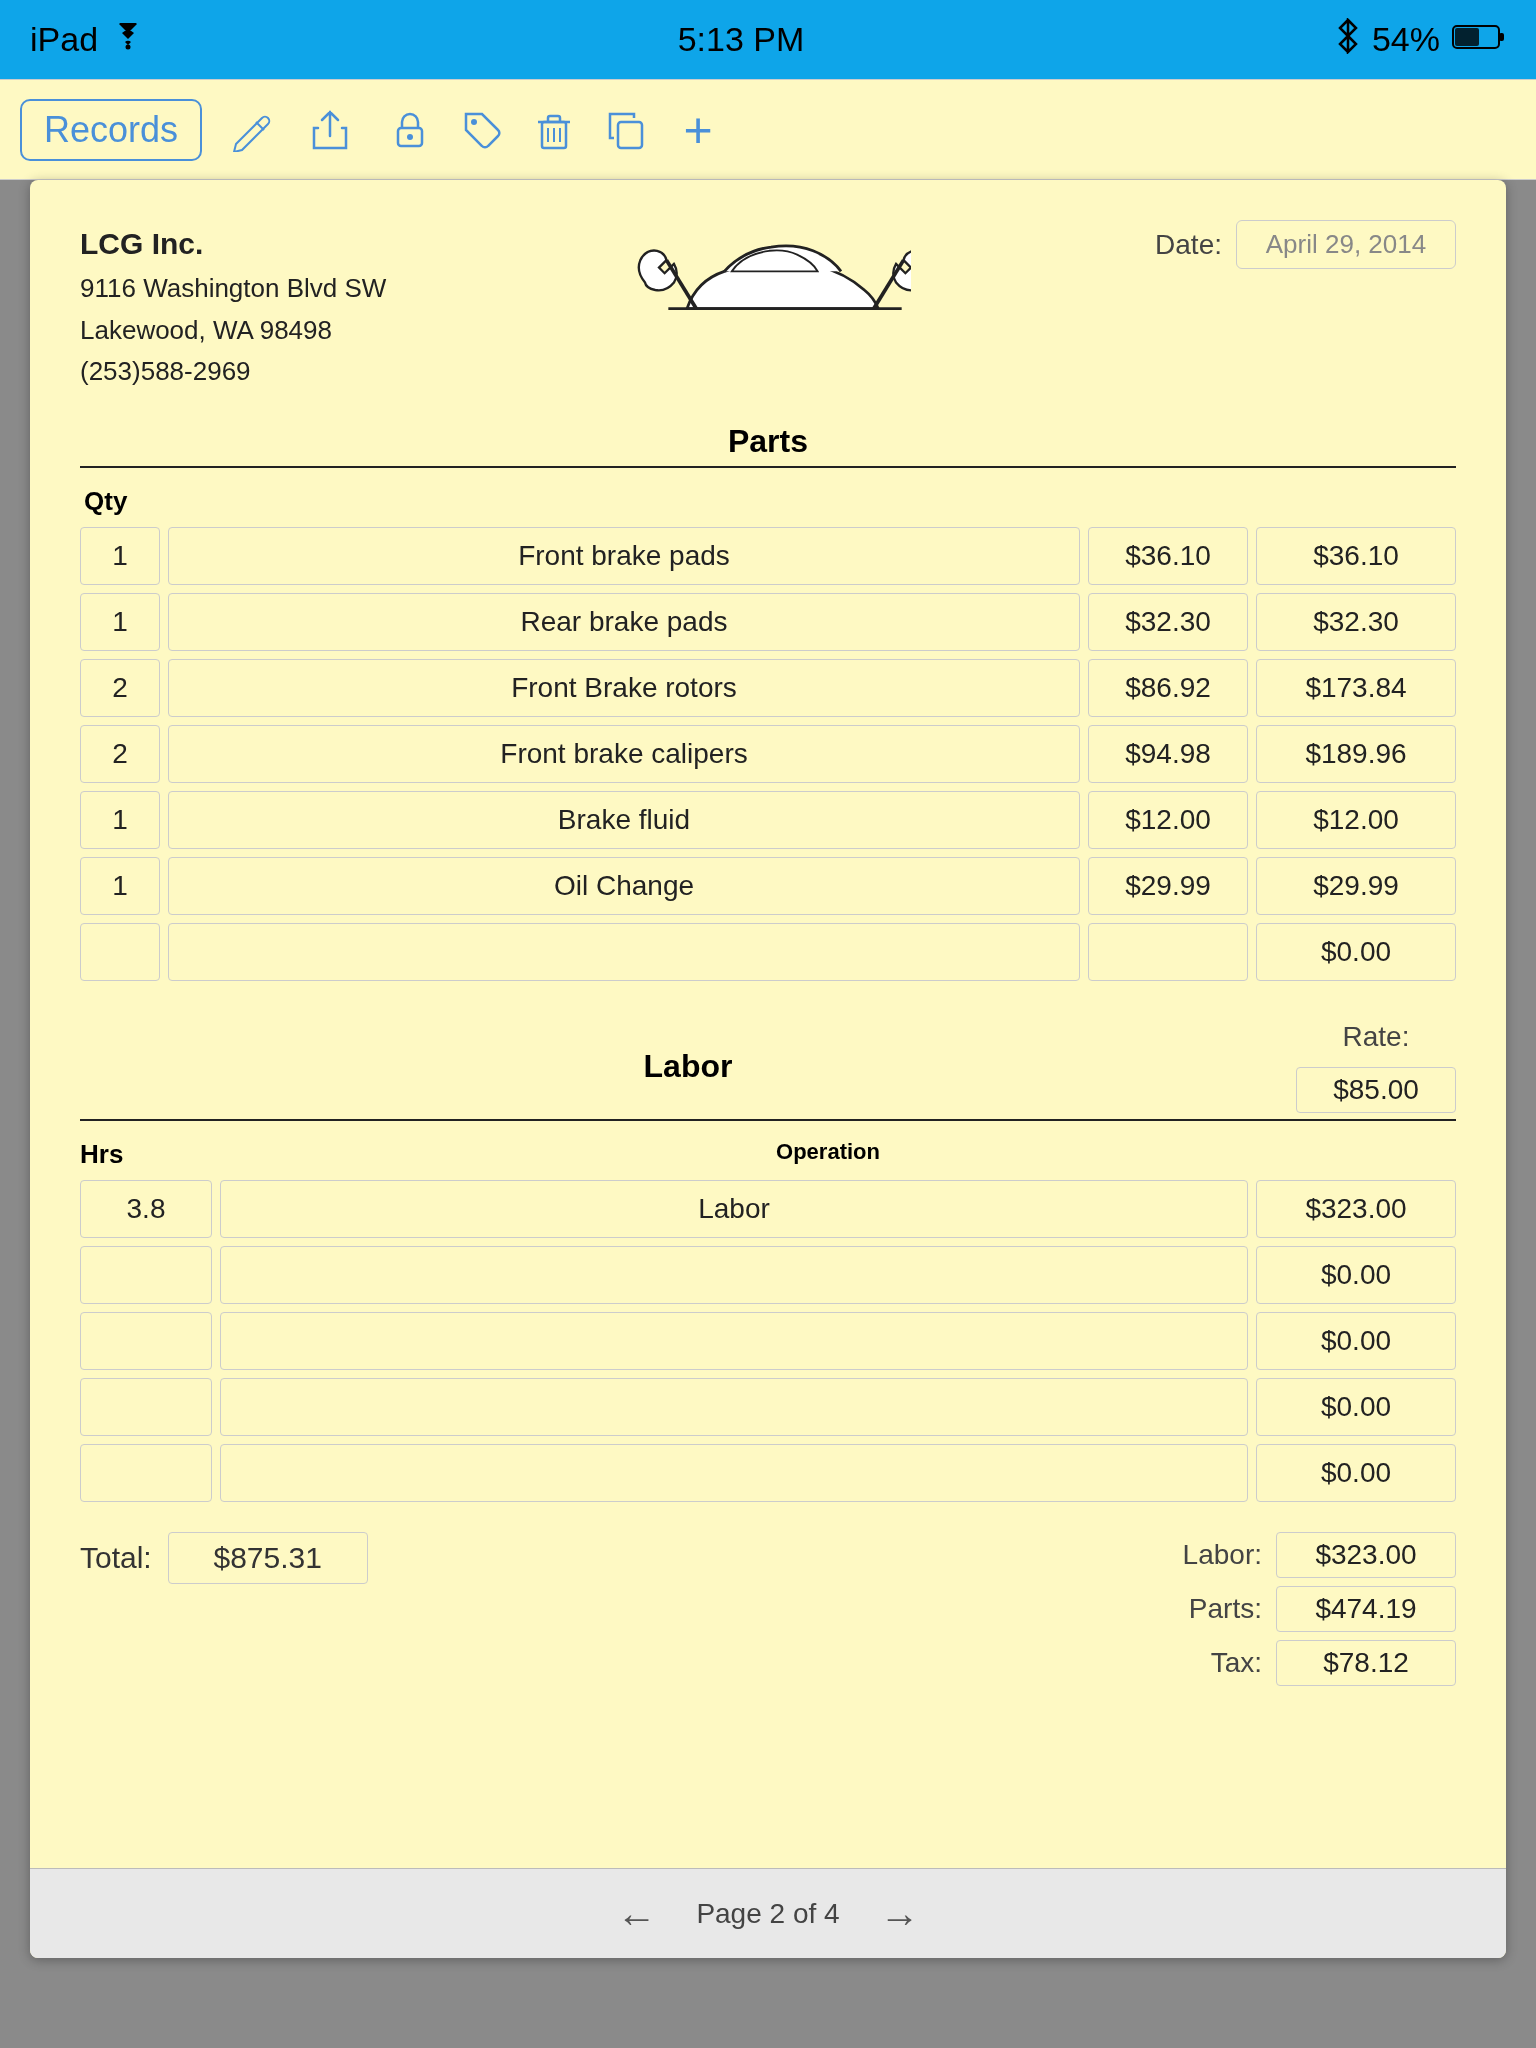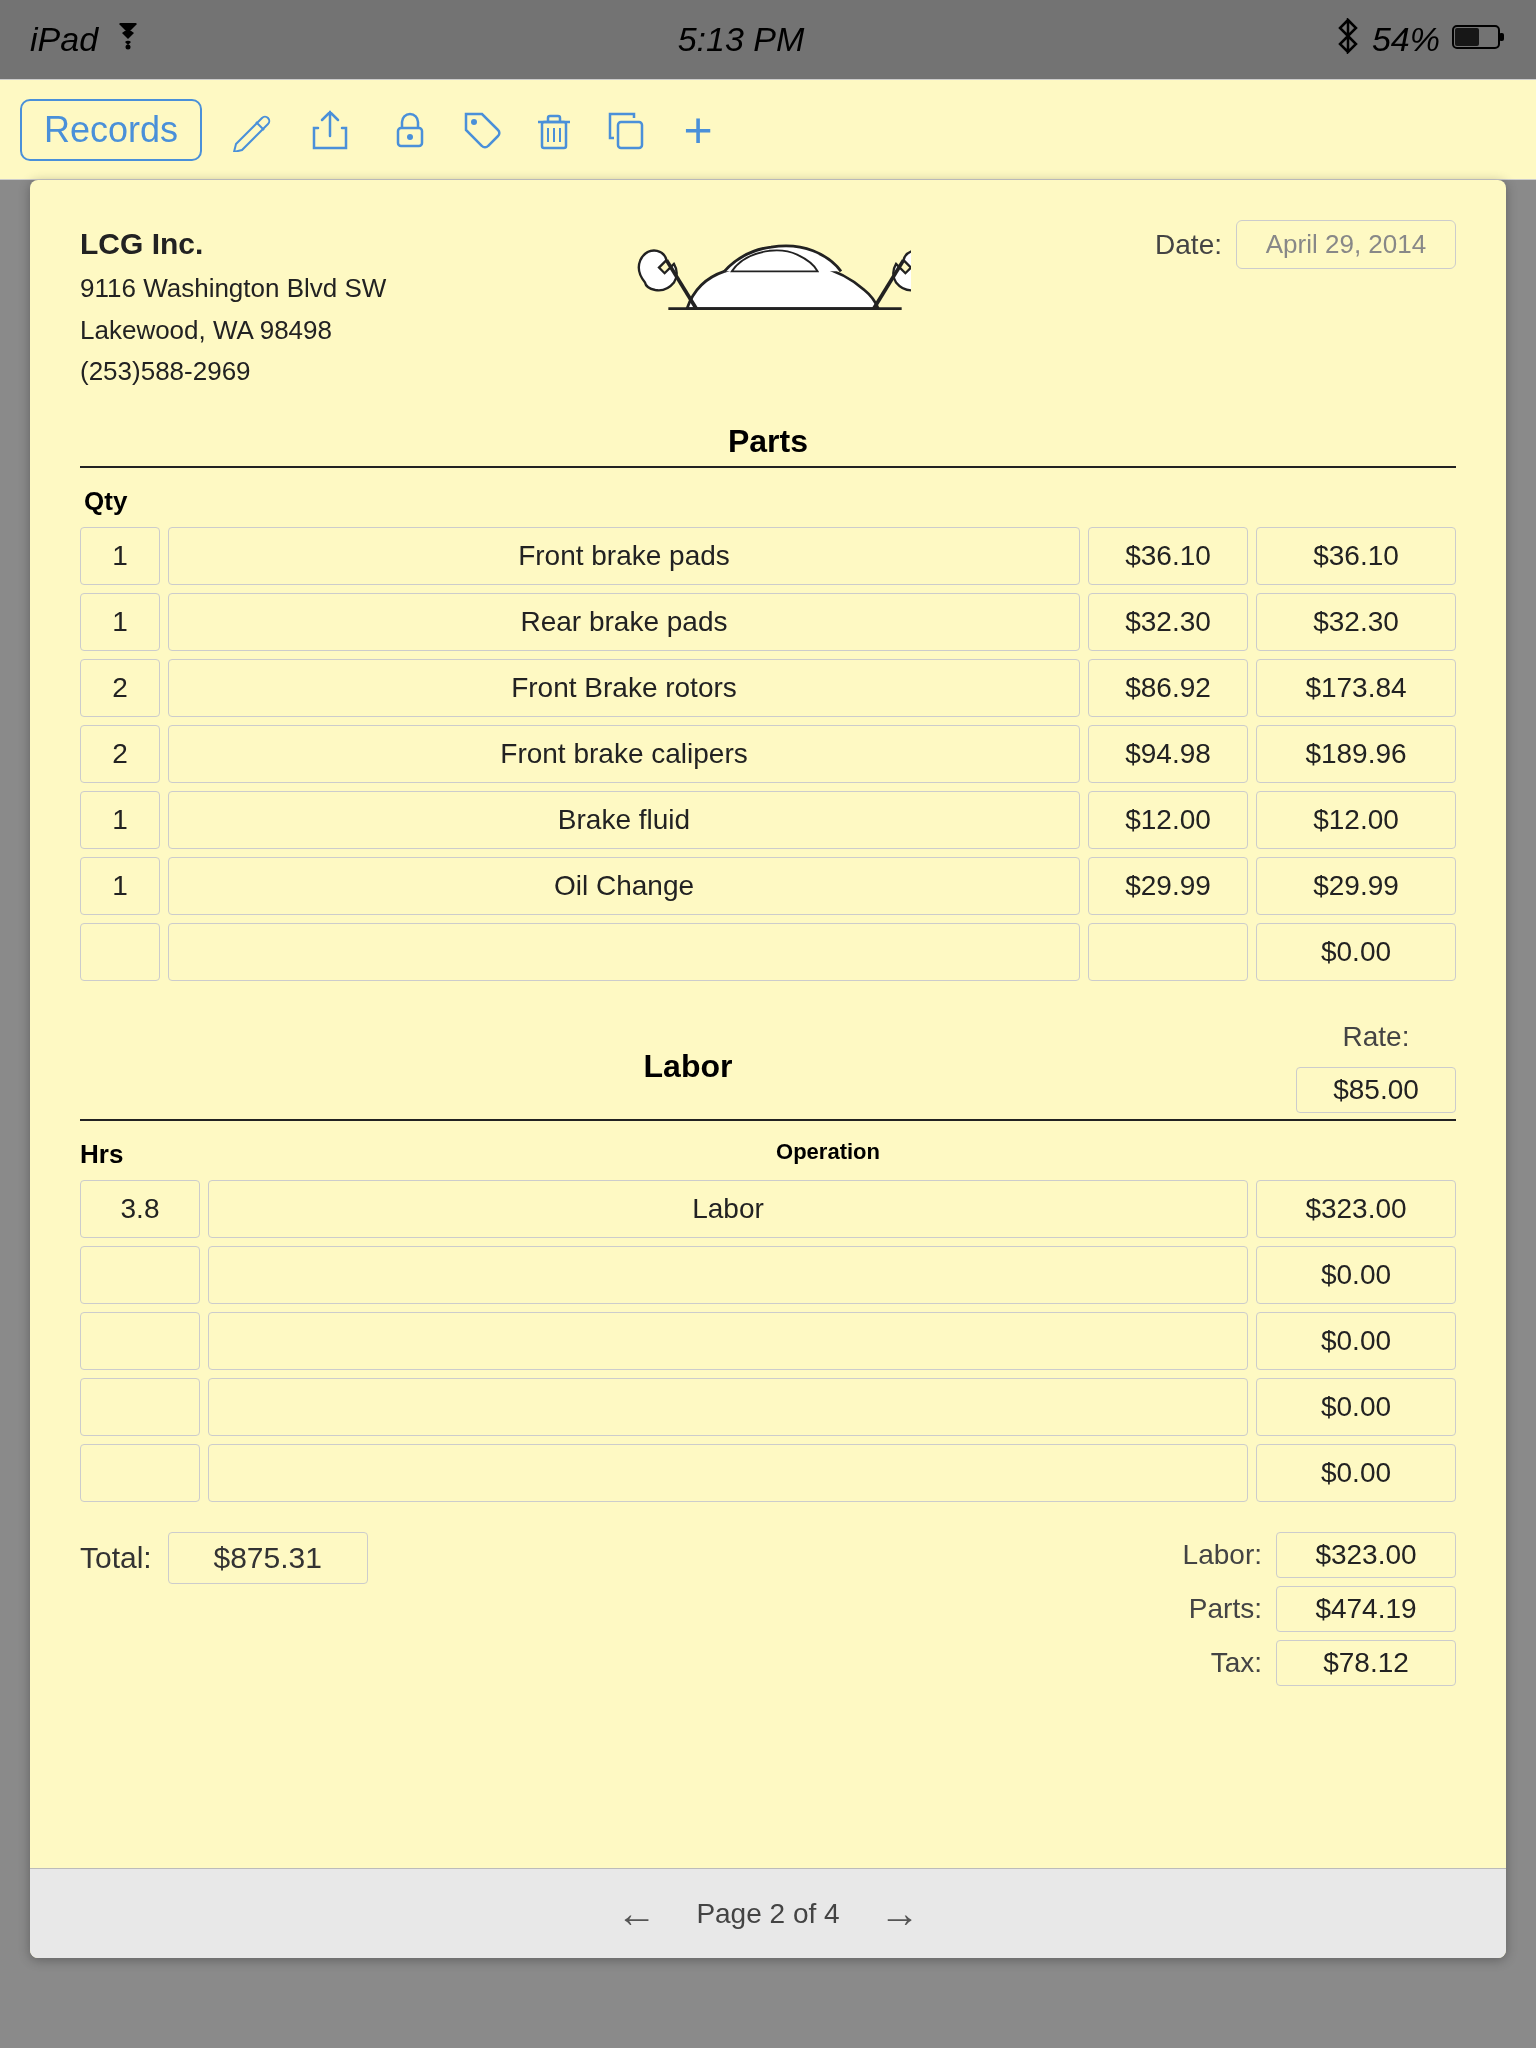--- a/index.html
+++ b/index.html
@@ -10,27 +10,26 @@
       background: #8a8a8a;
       font-family: -apple-system, 'Helvetica Neue', Arial, sans-serif;
       overflow: hidden;
       position: relative;
     }
 
     
     .status-bar {
       width: 100%;
       height: 80px;
-      background: #737373;
+      background: #0ea5e9;
       display: flex;
       align-items: center;
       justify-content: space-between;
       padding: 0 30px;
       border-bottom: 1px solid #ccc;
-      font-style: italic;
     }
     .status-left {
       display: flex;
       align-items: center;
       gap: 12px;
       font-size: 34px;
       font-weight: 500;
     }
     .status-center {
       font-size: 34px;
@@ -246,21 +245,21 @@
       font-size: 22px;
       font-weight: 600;
     }
 
     .labor-row {
       display: flex;
       align-items: center;
       margin-bottom: 8px;
     }
     .labor-hrs-cell {
-      width: 120px;
+      width: 132px;
       margin-right: 8px;
     }
     .labor-op-cell {
       flex: 1;
       margin-right: 8px;
     }
     .labor-amt-cell {
       width: 200px;
     }
 

